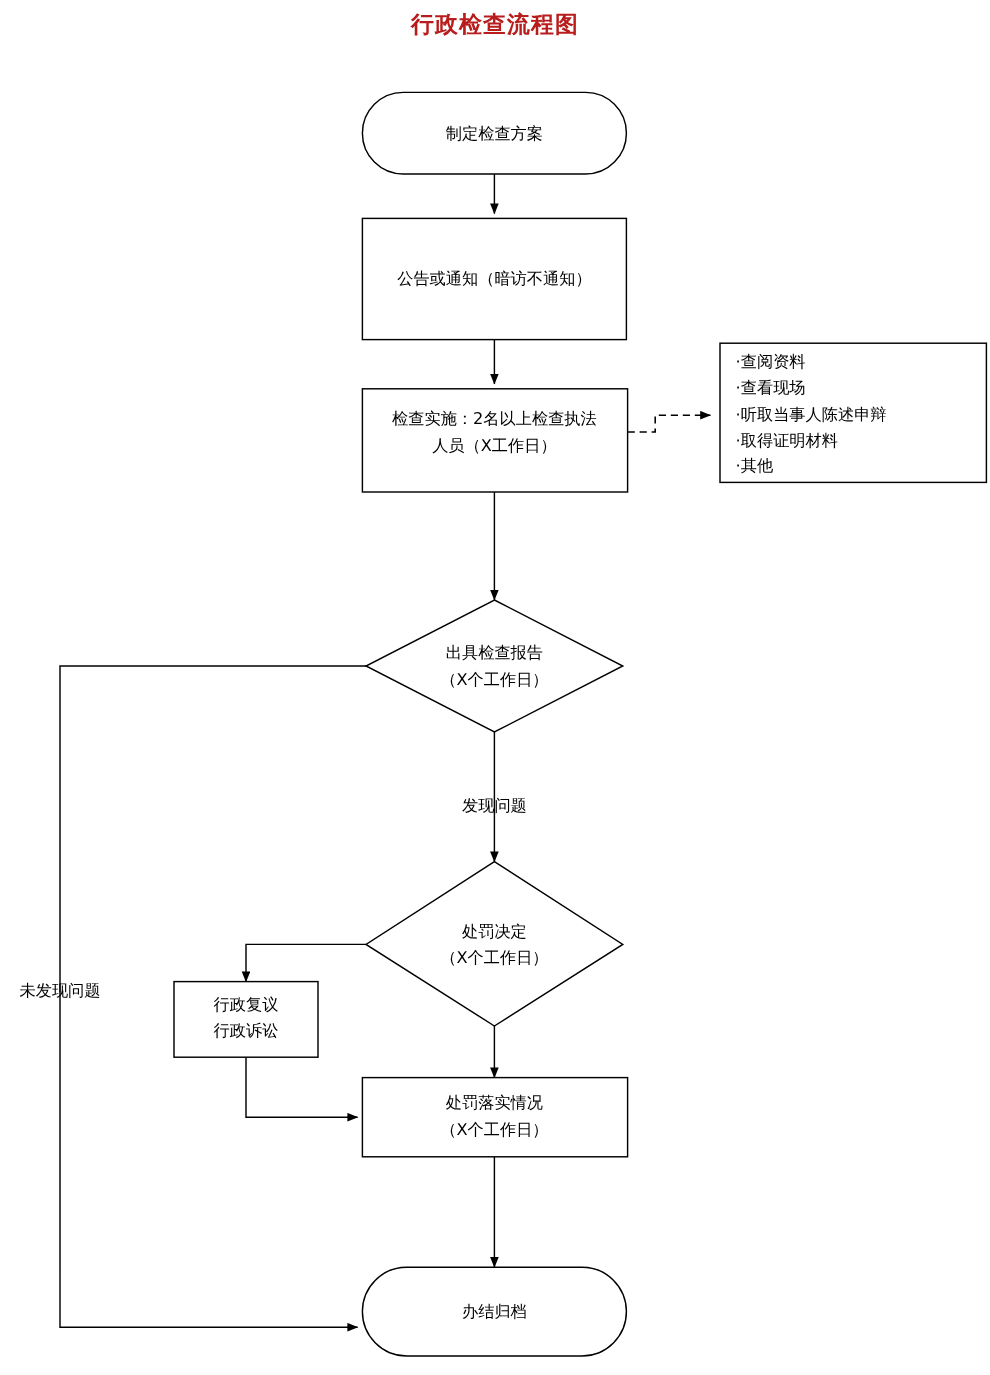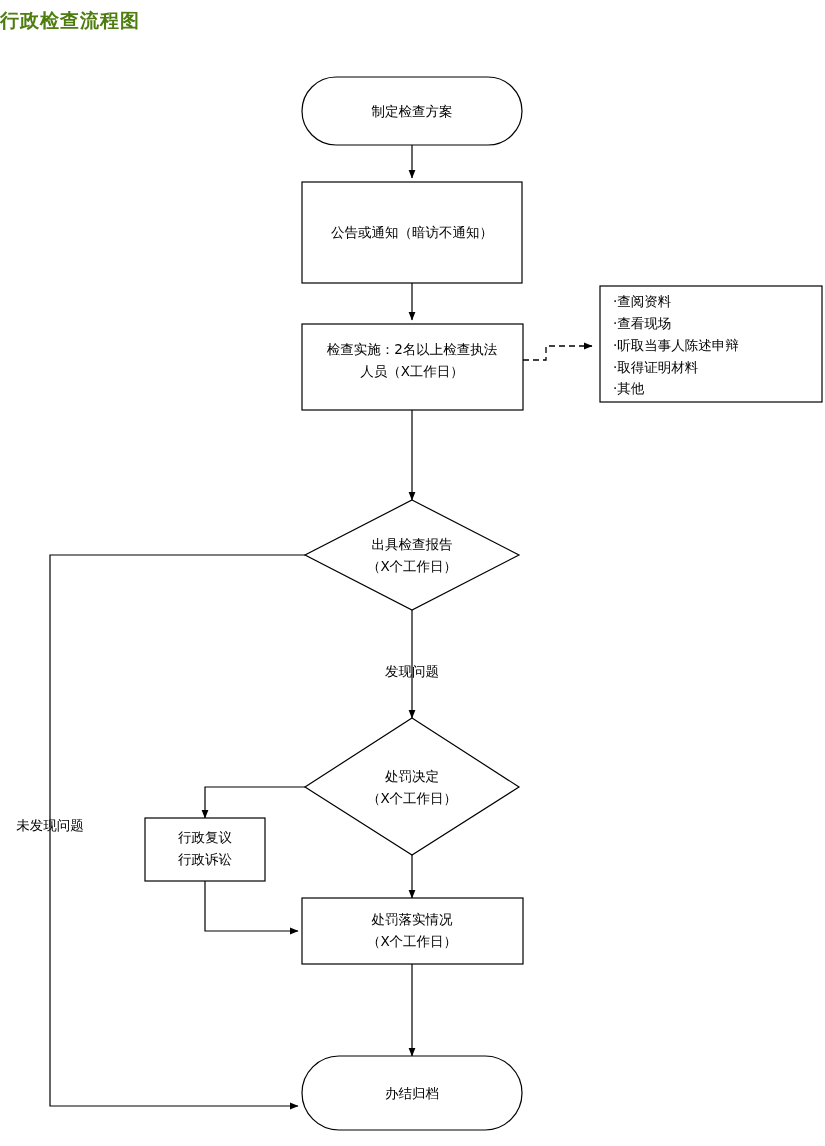--- a/index.html
+++ b/index.html
@@ -17,25 +17,26 @@
   #flow-root {
     position: relative;
     width: 825px;
     height: 1146px;
   }
   .chart-title {
     position: absolute;
     left: 0;
     top: 8px;
     width: 825px;
+    text-align: center;
     font-family: "DejaVu Serif", "Liberation Serif", serif;
     font-size: 19px;
     font-weight: bold;
     letter-spacing: 1px;
-    color: #4d7c0f;
+    color: #b91c1c;
   }
   svg#flow-svg {
     position: absolute;
     left: 0;
     top: 0;
     width: 825px;
     height: 1146px;
   }
   .node-shape {
     fill: #ffffff;

